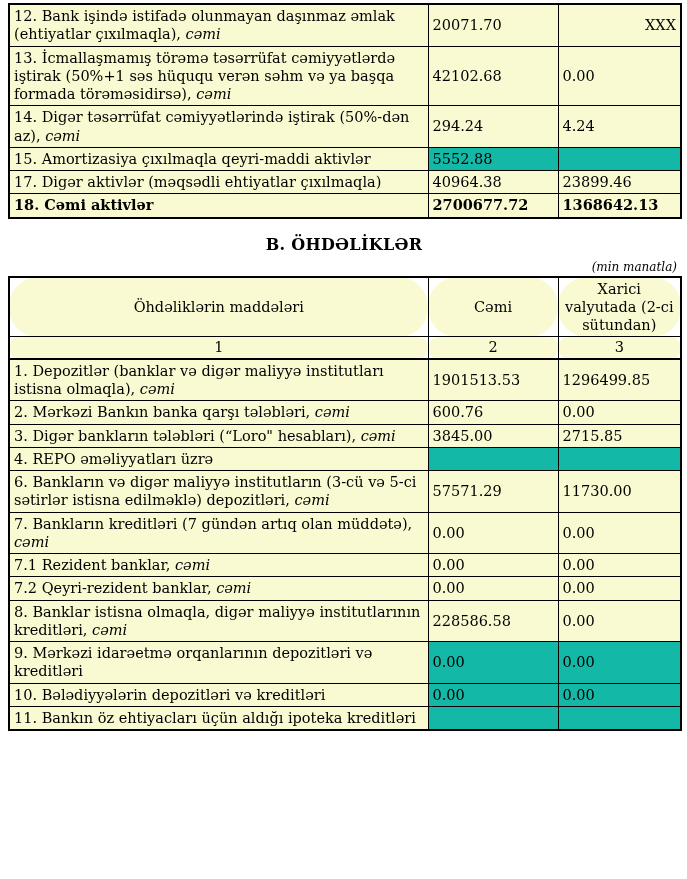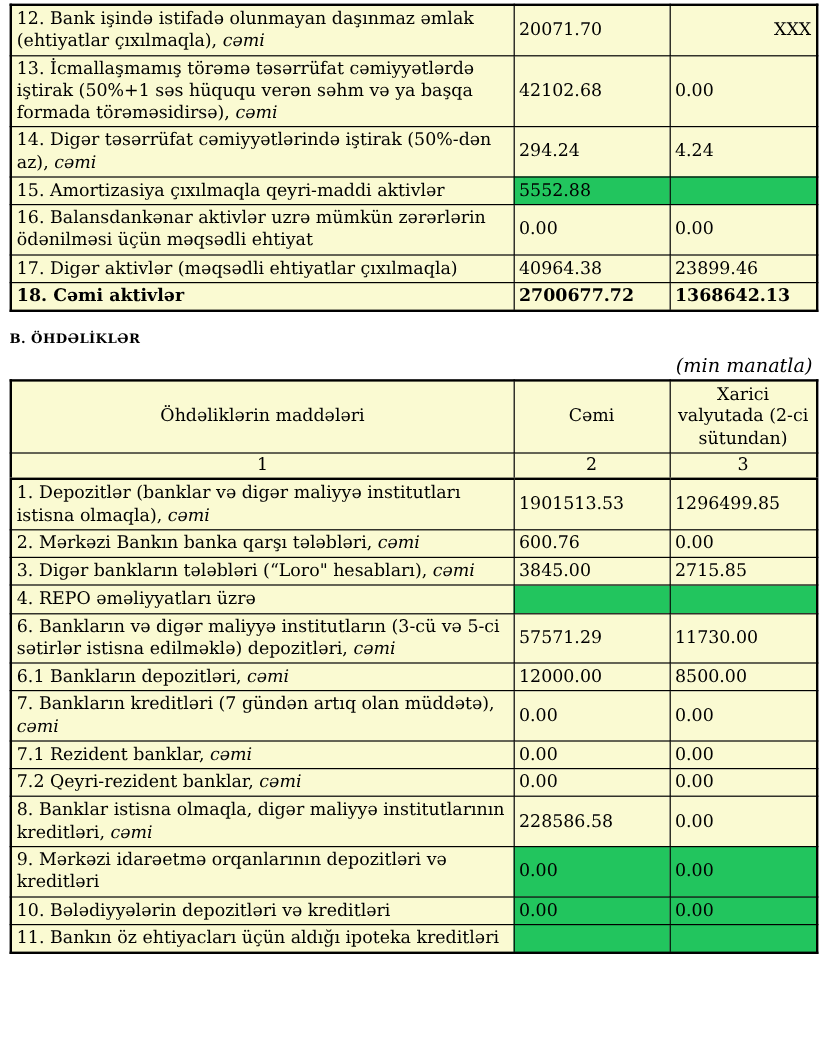--- a/index.html
+++ b/index.html
@@ -1,43 +1,43 @@
 <!DOCTYPE html>
 <html><head>
 <meta charset="utf-8">
 <style>
   html, body { margin:0; padding:0; background:#ffffff; }
   body { font-family:"DejaVu Serif","Liberation Serif",serif; color:#000; }
   .page {
-    width:687px; height:879px; box-sizing:border-box;
+    width:687px; height:777px; box-sizing:border-box;
     padding:3px 7px 2px 8px; overflow:hidden; background:#fff;
   }
   table.fin {
     border-collapse:collapse; width:672px; table-layout:fixed;
     border:2px solid #000;
   }
   table.fin td, table.fin th {
     border:1px solid #000; background:#FAFAD2;
     font-size:14.5px; line-height:1.26; vertical-align:middle;
     padding:2px 4px; font-weight:normal;
   }
   td.lbl { text-align:left; padding-left:5px; }
   td.val { padding-right:7px; }
   td.center { text-align:right; padding-right:4px; }
   .sfx { font-style:italic; }
-  tr.white td.val { background:#22c55e; }
+  tr.white td.val { background:#14b8a6; }
   tr.total td { font-weight:bold; }
-  thead th { text-align:center; font-weight:bold; padding:3px 4px; }
+  thead th { text-align:center; font-weight:bold; padding:3px 4px;border-radius:29px; }
   tr.nums th { border-bottom:2px solid #000; padding:1px 4px; }
   .section-title {
-    font-weight:bold; font-size:11px;
+    text-align:center; font-weight:bold; font-size:16px;
     margin:16px 0 6px 0; letter-spacing:0.3px;
   }
   .note {
-    text-align:right; font-style:italic; font-size:16px;
+    text-align:right; font-style:italic; font-size:12px;
     margin:0 3px 2px 0;
   }
 </style>
 </head>
 <body>
 
 <div class="page">
 
   <table class="fin">
     <colgroup>
@@ -58,25 +58,20 @@
       </tr>
       <tr>
         <td class="lbl"><span>14. Digər təsərrüfat cəmiyyətlərində iştirak (50%-dən az), </span><i class="sfx">cəmi</i></td>
         <td class="val">294.24</td>
         <td class="val">4.24</td>
       </tr>
       <tr class="white">
         <td class="lbl"><span>15. Amortizasiya çıxılmaqla qeyri-maddi aktivlər</span><i class="sfx"></i></td>
         <td class="val">5552.88</td>
         <td class="val"></td>
-      </tr>
-      <tr>
-        <td class="lbl"><span>16. Balansdankənar aktivlər uzrə mümkün zərərlərin ödənilməsi üçün məqsədli ehtiyat</span><i class="sfx"></i></td>
-        <td class="val">0.00</td>
-        <td class="val">0.00</td>
       </tr>
       <tr>
         <td class="lbl"><span>17. Digər aktivlər (məqsədli ehtiyatlar çıxılmaqla)</span><i class="sfx"></i></td>
         <td class="val">40964.38</td>
         <td class="val">23899.46</td>
       </tr>
       <tr class="total">
         <td class="lbl"><span>18. Cəmi aktivlər</span><i class="sfx"></i></td>
         <td class="val">2700677.72</td>
         <td class="val">1368642.13</td>
@@ -125,25 +120,20 @@
         <td class="lbl"><span>4. REPO əməliyyatları  üzrə</span><i class="sfx"></i></td>
         <td class="val"></td>
         <td class="val"></td>
       </tr>
       <tr>
         <td class="lbl"><span>6. Bankların və digər maliyyə institutların (3-cü və 5-ci sətirlər istisna edilməklə) depozitləri, </span><i class="sfx">cəmi</i></td>
         <td class="val">57571.29</td>
         <td class="val">11730.00</td>
       </tr>
       <tr>
-        <td class="lbl"><span>6.1  Bankların depozitləri, </span><i class="sfx">cəmi</i></td>
-        <td class="val">12000.00</td>
-        <td class="val">8500.00</td>
-      </tr>
-      <tr>
         <td class="lbl"><span>7. Bankların kreditləri (7 gündən artıq olan müddətə), </span><i class="sfx">cəmi</i></td>
         <td class="val">0.00</td>
         <td class="val">0.00</td>
       </tr>
       <tr>
         <td class="lbl"><span>7.1 Rezident banklar, </span><i class="sfx">cəmi</i></td>
         <td class="val">0.00</td>
         <td class="val">0.00</td>
       </tr>
       <tr>

